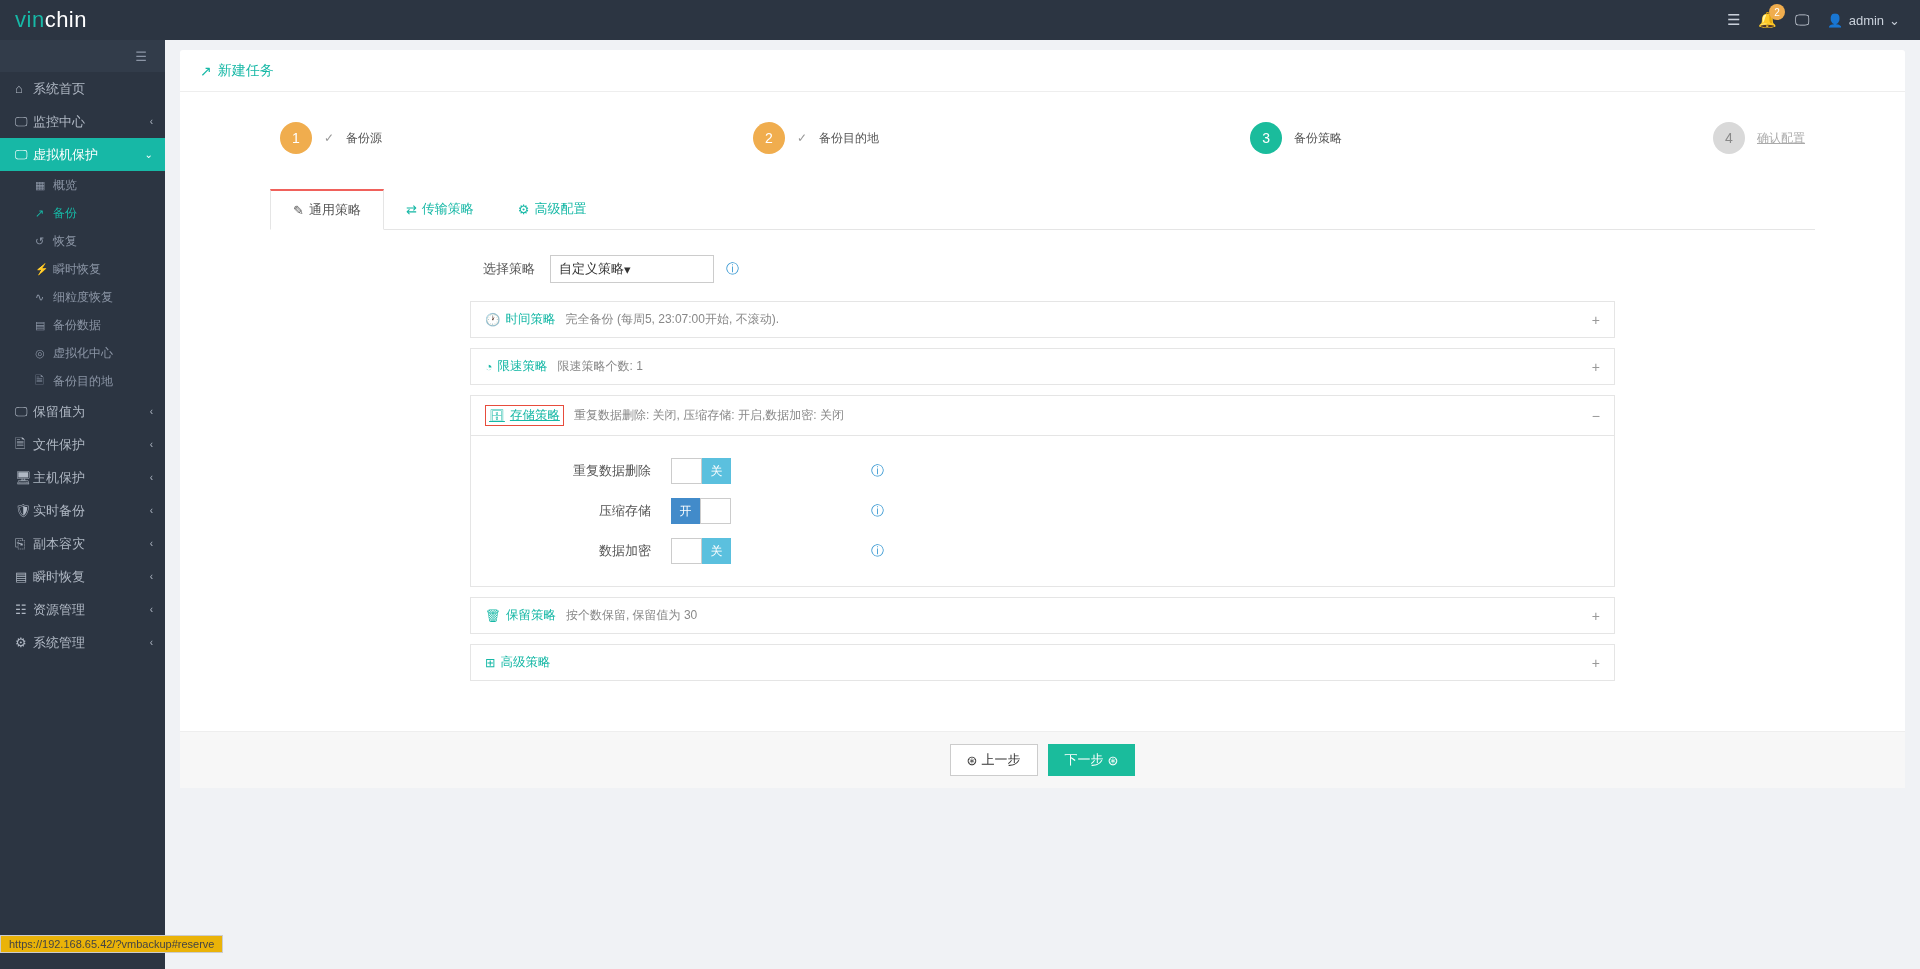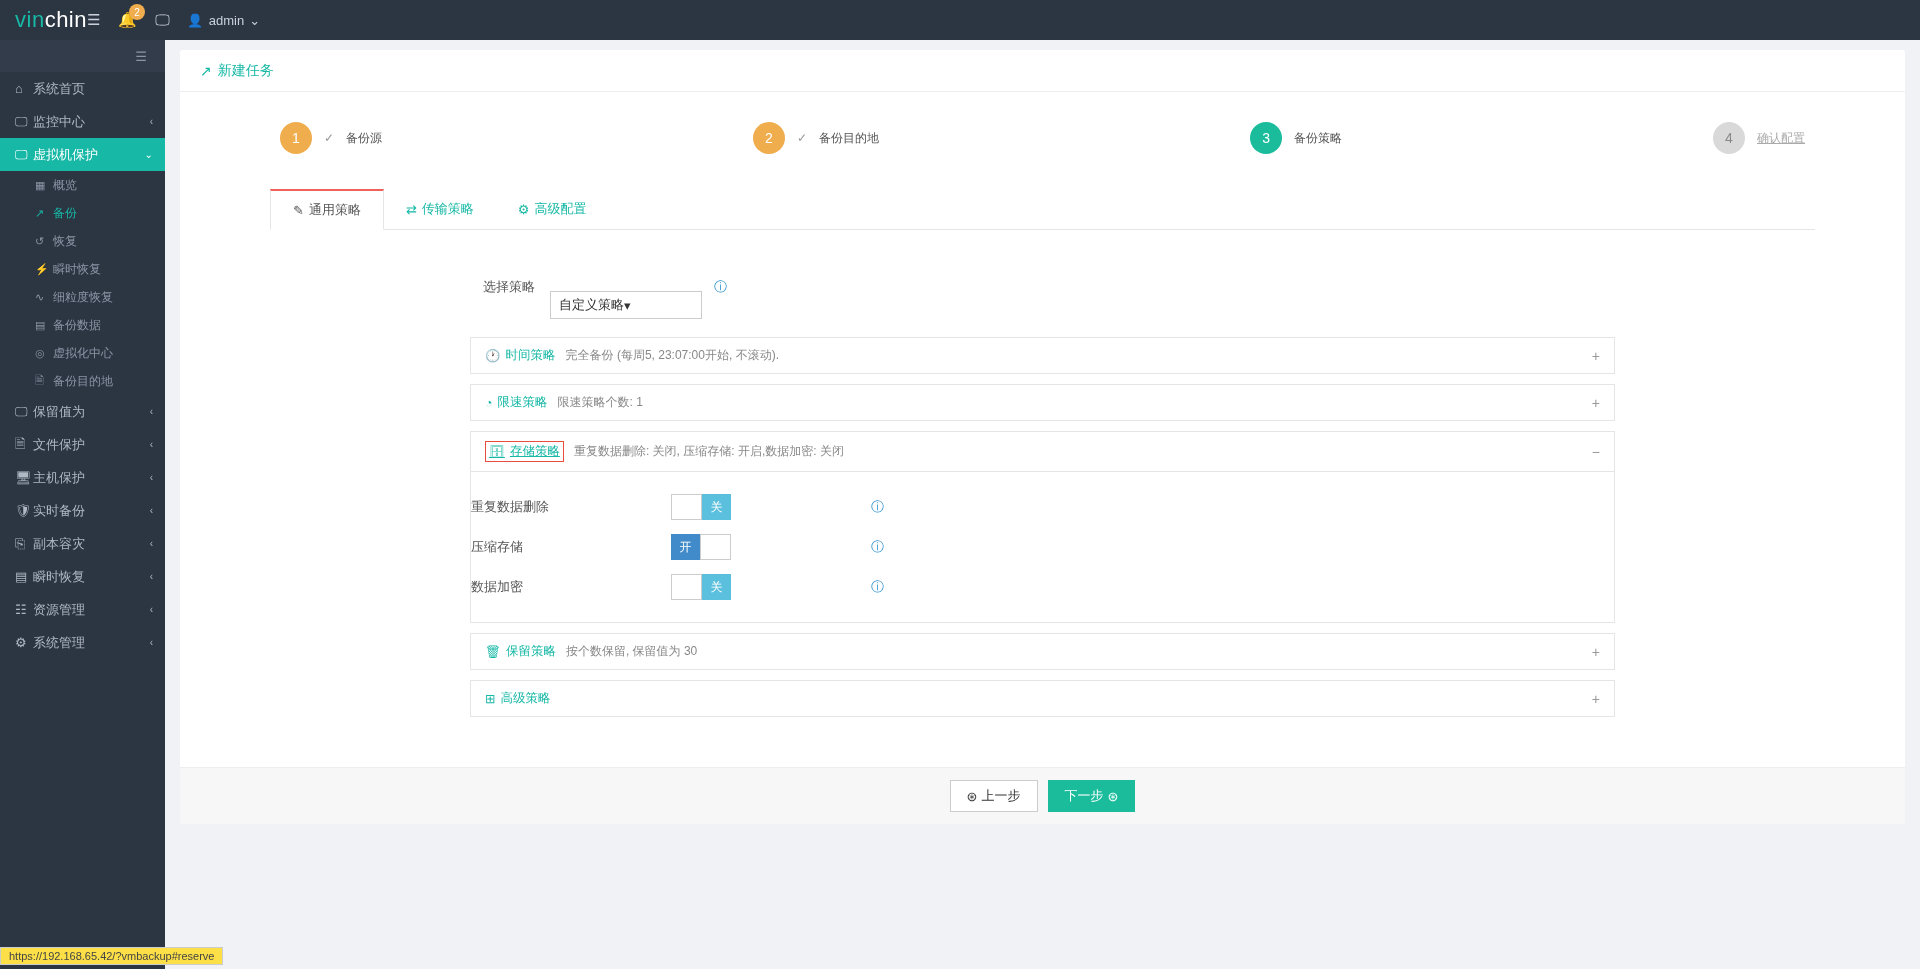--- a/index.html
+++ b/index.html
@@ -1,17 +1,17 @@
 <!DOCTYPE html>
 <html><head>
 <meta charset="utf-8">
 <style>
 * { margin:0; padding:0; box-sizing:border-box; font-family:"Microsoft YaHei","Helvetica Neue",Arial,sans-serif; }
 body { background:#f0f2f5; color:#333; font-size:13px; }
-.topbar { height:40px; background:#2c3542; display:flex; align-items:center; padding:0 20px 0 15px; }
+.topbar { height:40px; background:#2c3542; display:flex; align-items:center; justify-content:space-between; padding:0 20px 0 15px; }
 .logo { color:#fff; font-size:22px; font-weight:300; letter-spacing:0.5px; }
 .logo .b { color:#17b8a6; }
 .top-right { display:flex; align-items:center; gap:18px; color:#c9d0da; }
 .top-icon { position:relative; cursor:pointer; font-size:15px; }
 .badge { position:absolute; top:-7px; right:-8px; background:#f0ad4e; color:#fff; border-radius:50%; width:16px; height:16px; font-size:10px; display:flex; align-items:center; justify-content:center; }
 .user-menu { display:flex; align-items:center; gap:5px; cursor:pointer; font-size:13px; }
 
 .sidebar { position:fixed; top:40px; left:0; bottom:0; width:165px; background:#2c3542; overflow-y:auto; }
 .side-toggle { height:32px; display:flex; align-items:center; justify-content:flex-end; padding-right:18px; color:#8b95a5; cursor:pointer; background:#323c4a; }
 .nav-item { display:flex; align-items:center; height:33px; padding:0 15px; color:#b0b8c4; cursor:pointer; position:relative; font-size:13px; }
@@ -40,44 +40,44 @@
 
 .tabs-wrap { padding:0 90px; }
 .tabs { display:flex; border-bottom:1px solid #e5e5e5; }
 .tab { padding:10px 22px; cursor:pointer; font-size:13px; color:#888; display:flex; align-items:center; gap:5px; }
 .tab.active { color:#555; border-top:2px solid #f0615b; border-left:1px solid #e5e5e5; border-right:1px solid #e5e5e5; border-bottom:1px solid #fff; margin-bottom:-1px; }
 .tab.teal { color:#17b8a6; }
 
 .form-area { padding:25px 0 0 200px; }
 .frow { display:flex; align-items:center; margin-bottom:18px; }
 .flabel { width:80px; text-align:right; padding-right:15px; font-size:13px; color:#555; }
-.fselect { width:152px; height:28px; border:1px solid #ccc; padding:0 8px; display:flex; align-items:center; justify-content:flex-start; cursor:pointer; font-size:13px; background:#fff;margin-top:36px; }
+.fselect { width:164px; height:28px; border:1px solid #ccc; padding:0 8px; display:flex; align-items:center; justify-content:flex-start; cursor:pointer; font-size:13px; background:#fff; }
 .info-ic { color:#3396d1; margin-left:12px; cursor:pointer; font-size:13px; }
 
 .acc-wrap { padding:0 200px 20px; }
 .acc { border:1px solid #e5e5e5; margin-bottom:10px; }
 .acc-h { display:flex; align-items:center; padding:9px 14px; cursor:pointer; font-size:12.5px; }
 .acc-title { color:#17b8a6; display:flex; align-items:center; gap:5px; }
 .acc-title.hl { border:1.5px solid #e74c3c; padding:1px 3px; text-decoration:underline; }
 .acc-desc { color:#888; margin-left:10px; font-size:12px; }
 .acc-tog { margin-left:auto; color:#999; font-size:14px; }
 .acc-b { border-top:1px solid #e5e5e5; padding:15px 0; }
 .trow { display:flex; align-items:center; padding:7px 0; }
-.tlabel { width:200px; padding-right:20px; font-size:13px; color:#555; }
+.tlabel { width:200px; text-align:right; padding-right:20px; font-size:13px; color:#555; }
 .toggle { width:60px; height:26px; display:flex; cursor:pointer; font-size:12px; }
 .tg-on { flex:1; background:#428bca; color:#fff; display:flex; align-items:center; justify-content:center; }
 .tg-off { flex:1; background:#5bc0de; color:#fff; display:flex; align-items:center; justify-content:center; }
 .tg-blank { flex:1; background:#fff; border:1px solid #ccc; }
 .tinfo { color:#3396d1; margin-left:140px; font-size:13px; cursor:pointer; }
 
 .footer { background:#f7f7f7; border-top:1px solid #eee; padding:12px 20px; display:flex; justify-content:center; gap:10px; }
 .btn { padding:6px 16px; border:1px solid #ccc; background:#fff; cursor:pointer; font-size:13px; display:flex; align-items:center; gap:4px; }
 .btn.primary { background:#1abc9c; color:#fff; border-color:#1abc9c;text-align:right; }
 
-.status-bar { position:fixed; bottom:4px; left:0; background:#fde047; border:1px solid #ccc; padding:2px 8px; font-size:11px; color:#444; }
+.status-bar { position:fixed; bottom:16px; left:0; background:#eab308; border:1px solid #ccc; padding:2px 8px; font-size:11px; color:#444; }
 </style>
 </head>
 <body>
 
 <div class="topbar">
   <div class="logo"><span class="b">vin</span><span>chin</span></div>
   <div class="top-right">
     <span class="top-icon">☰</span>
     <span class="top-icon">🔔<span class="badge">2</span></span>
     <span class="top-icon">🖵</span>

